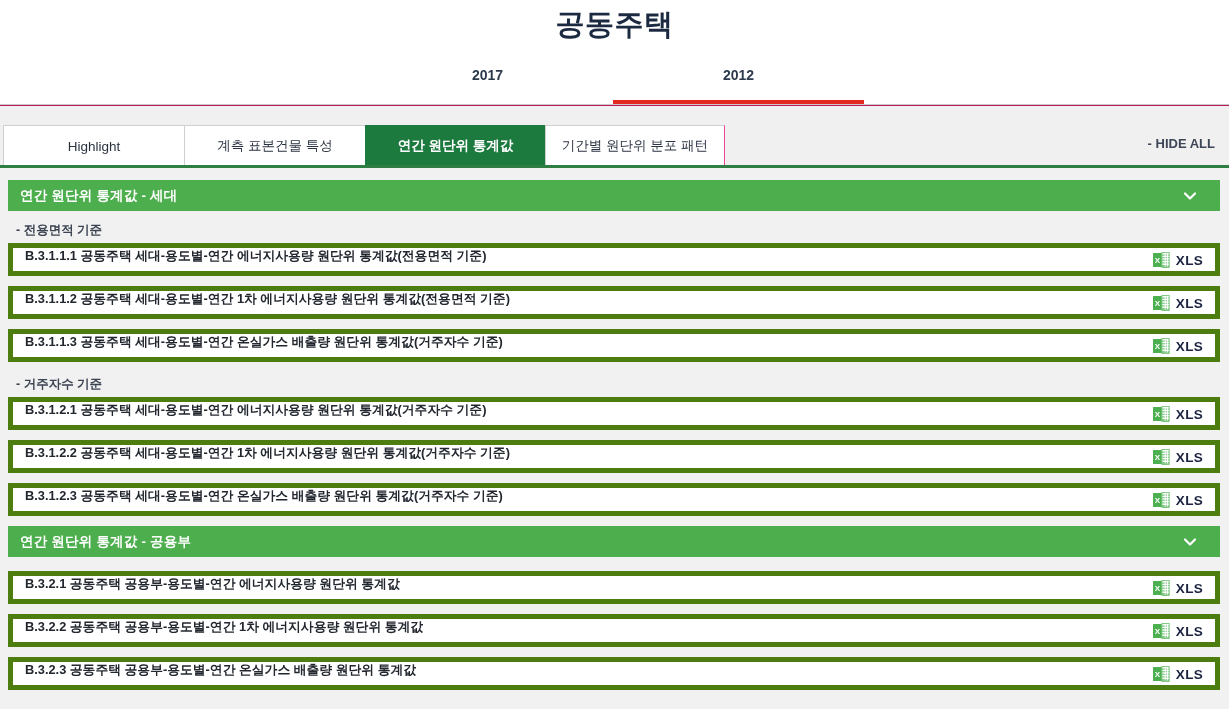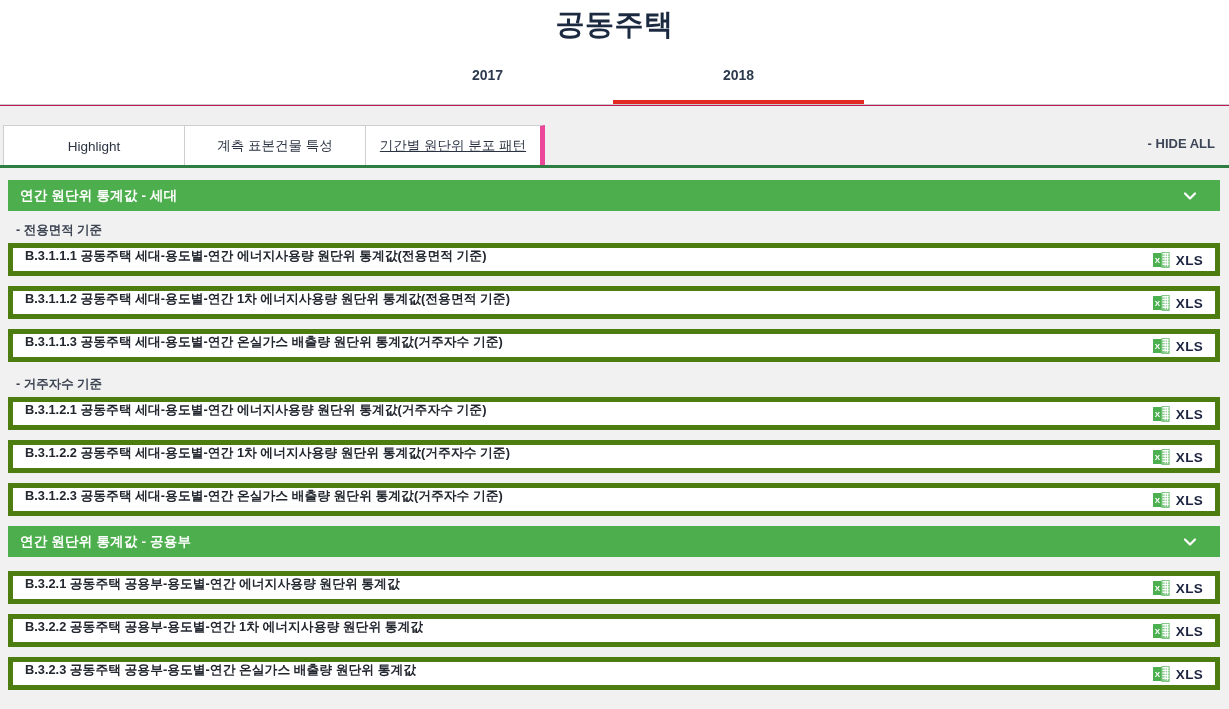--- a/index.html
+++ b/index.html
@@ -54,21 +54,21 @@
   .tab {
     height: 42px;
     display: flex; align-items: center; justify-content: center;
     background: #ffffff;
     border: 1px solid #cfcfcf;
     border-right: none;
     font-size: 13.5px; color: #2b3342; font-weight: normal;
     cursor: pointer;
     white-space: nowrap;
   }
-  .tab:last-child { border-right: 5px solid #ec4899; text-decoration: underline; }
+  .tab:last-child { border-right: 1px solid #ec4899; }
   .tab.w1 { width: 181px; }
   .tab.w2 { width: 181px; }
   .tab.w3 { width: 180px; }
   .tab.w4 { width: 180px; }
   .tab.active {
     background: #1c7a3e;
     color: #ffffff;
     font-weight: bold;
     border-color: #1c7a3e;
   }
@@ -148,32 +148,35 @@
 
 <div class="page">
 
   <div class="top-header">
     <div class="page-title">공동주택</div>
     <div class="year-tabs">
       <div class="year-tab">
         <span>2017</span>
       </div>
       <div class="year-tab active">
-        <span>2018</span>
+        <span>2012</span>
       </div>
     </div>
   </div>
 
   <div class="tabbar-wrap">
     <div class="tabs">
       <div class="tab w1">
         <span>Highlight</span>
       </div>
       <div class="tab w2">
         <span>계측 표본건물 특성</span>
+      </div>
+      <div class="tab w3 active">
+        <span>연간 원단위 통계값</span>
       </div>
       <div class="tab w4">
         <span>기간별 원단위 분포 패턴</span>
       </div>
     </div>
     <div class="hide-all">- HIDE ALL</div>
     <div class="tabbar-rule"></div>
   </div>
 
   <div class="content">

